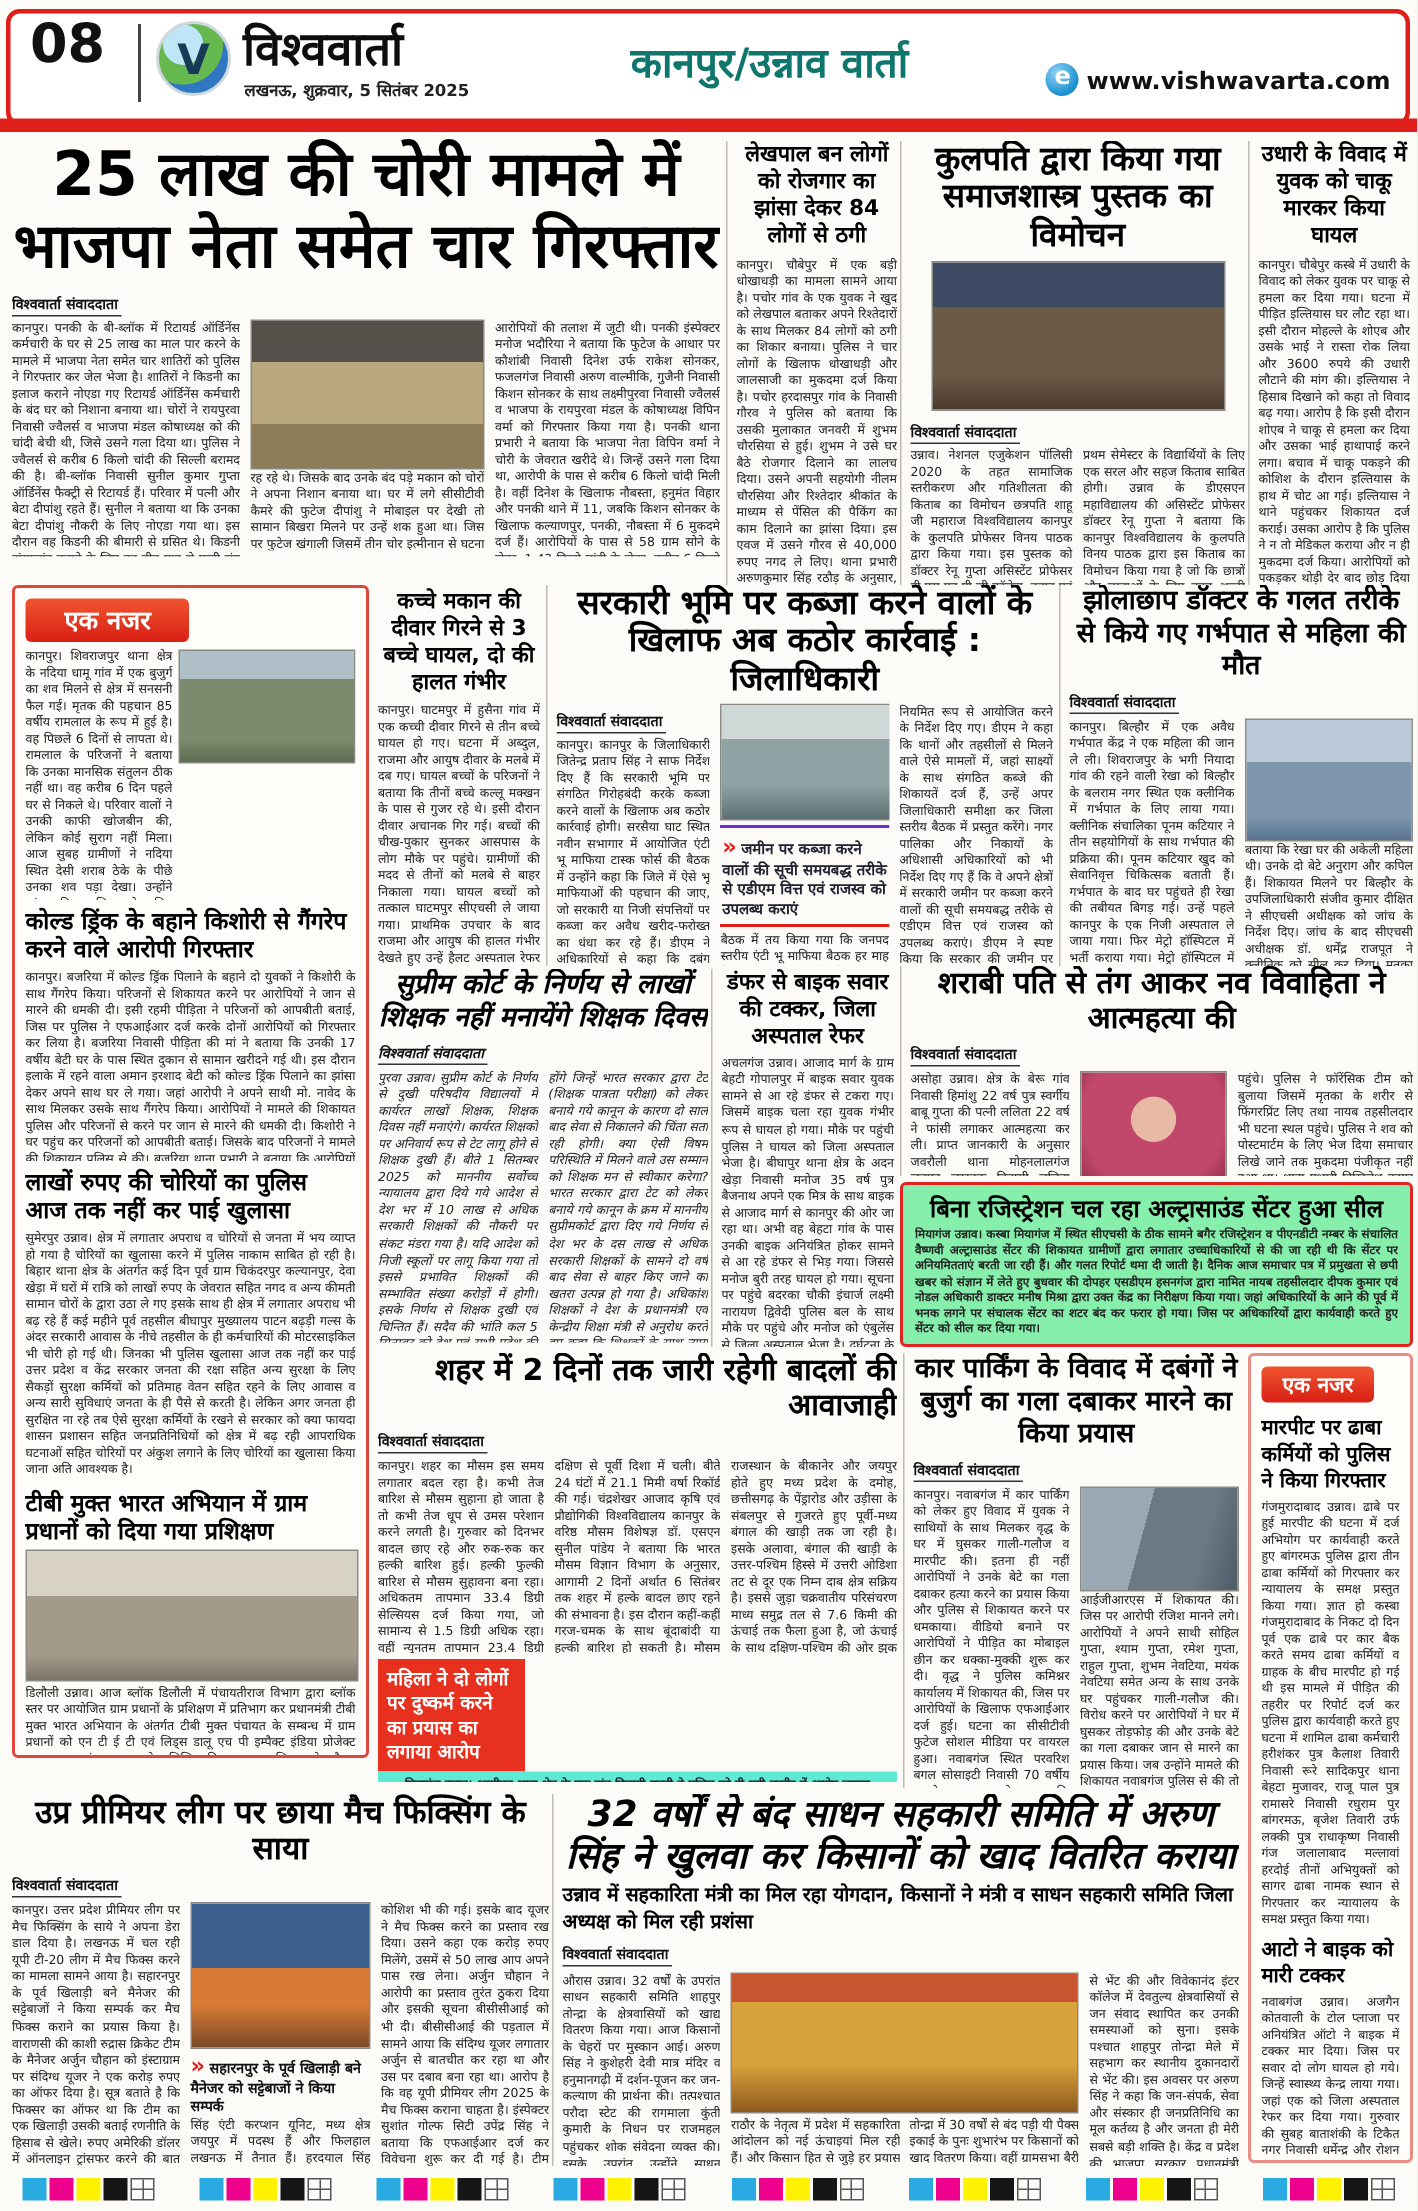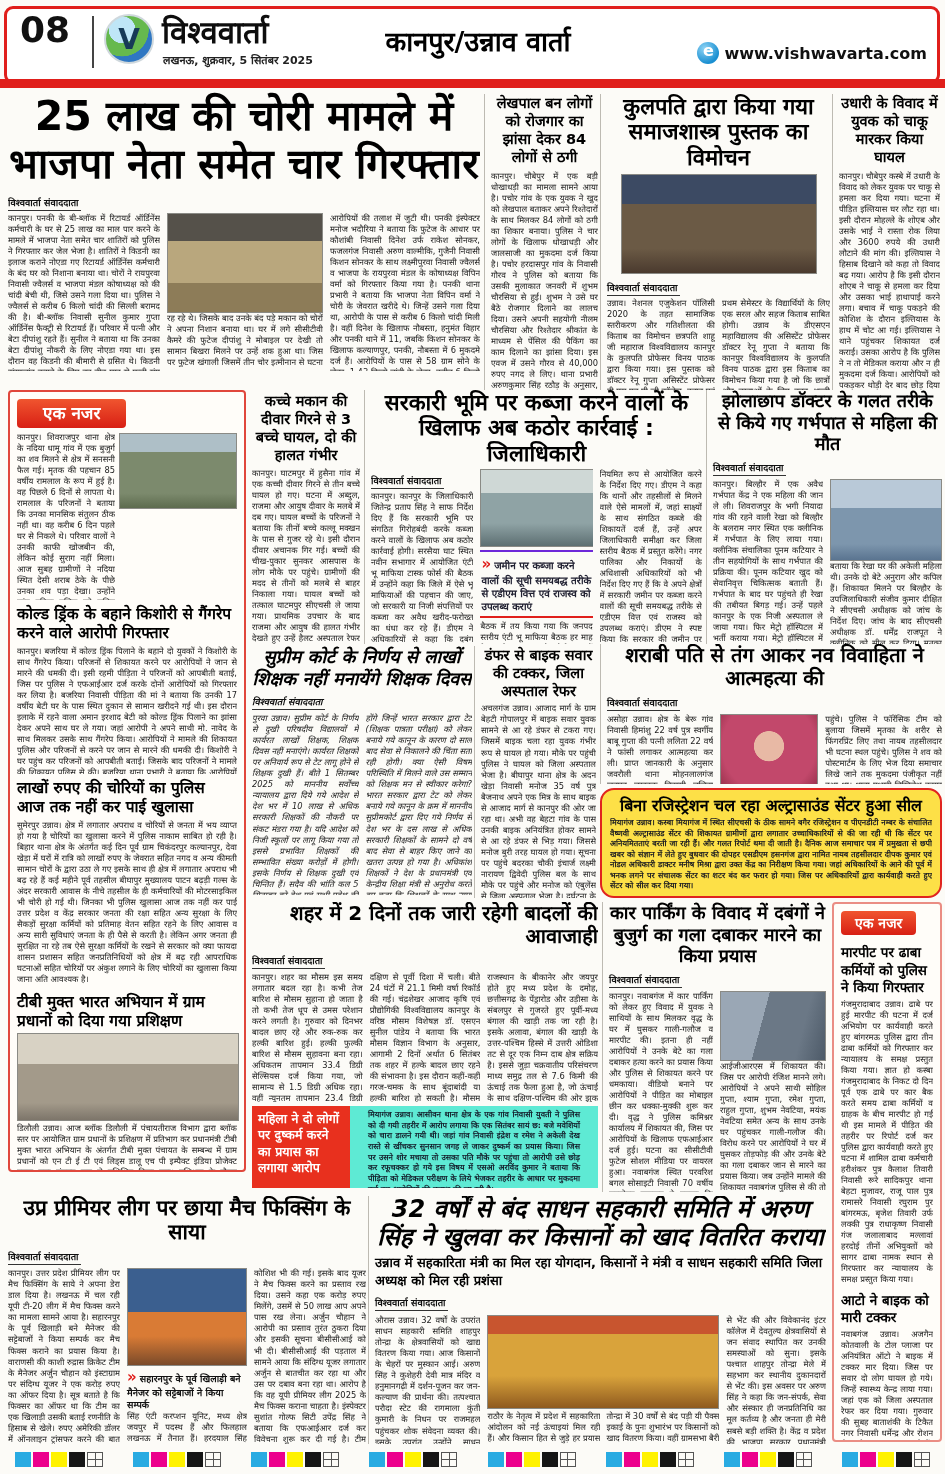--- a/index.html
+++ b/index.html
@@ -9,21 +9,21 @@
   #hdr-frame{position:absolute;left:4px;top:6px;width:930px;height:72px;border:3px solid #e01f1b;border-radius:9px;background:#fff;}
   #hdr-redbar{position:absolute;left:0;top:79px;width:945px;height:9px;background:#e01f1b;}
   #page-num{position:absolute;left:20px;top:12px;font-size:36px;font-weight:700;color:#111;line-height:1;}
   #hdr-div{position:absolute;left:92px;top:16px;width:2px;height:52px;background:#444;}
   #logo{position:absolute;left:104px;top:14px;width:50px;height:50px;border-radius:50%;
         background:radial-gradient(circle at 35% 30%,#bfe6f7 0 30%,#66b94e 31% 60%,#2f77c2 61% 100%);
         border:2px solid #cfd8dd;box-sizing:border-box;}
   #logo::after{content:"V";position:absolute;left:0;right:0;top:7px;text-align:center;font-size:28px;font-weight:700;color:#173a57;}
   #paper-name{position:absolute;left:162px;top:10px;font-size:31px;font-weight:700;color:#0d0d0d;}
   #edition{position:absolute;left:163px;top:52px;font-size:11px;font-weight:700;color:#222;}
-  #section-title{position:absolute;left:313px;top:22px;width:330px;text-align:center;font-size:27px;font-weight:700;color:#000000;}
+  #section-title{position:absolute;left:348px;top:22px;width:330px;text-align:center;font-size:27px;font-weight:700;color:#0f766e;}
   #site{position:absolute;right:18px;top:42px;font-size:16px;font-weight:700;color:#111;display:flex;align-items:center;gap:5px;}
   #site .eicon{width:22px;height:22px;border-radius:50%;background:radial-gradient(circle at 35% 30%,#8fd4f5,#1a8fd1 70%);position:relative;display:inline-block;}
   #site .eicon::after{content:"e";position:absolute;left:0;right:0;top:-1px;text-align:center;color:#fff;font-size:16px;font-weight:700;}
   
   .art{position:absolute;overflow:hidden;box-sizing:border-box;}
   .hl-xl{font-size:41px;line-height:1.18;font-weight:700;text-align:center;color:#000;}
   .hl-lg{font-size:22px;line-height:1.15;font-weight:700;text-align:center;color:#000;}
   .hl-md{font-size:18px;line-height:1.2;font-weight:700;text-align:center;color:#000;}
   .hl-sm{font-size:14.5px;line-height:1.25;font-weight:700;text-align:center;color:#000;}
   .byline{font-size:9.5px;font-weight:700;color:#111;border-bottom:1px solid #333;display:inline-block;padding:1px 2px 1px 0;margin:2px 0 2px;}
@@ -44,23 +44,23 @@
   .ph-training{background:linear-gradient(180deg,#d8d2c4 0 35%,#a39a8a 35% 80%,#7d756a 100%);}
   .ph-cricket{background:linear-gradient(180deg,#3b5f8f 0 45%,#d97b35 45% 70%,#7a4a2a 100%);}
   .ph-event{background:linear-gradient(180deg,#c8552f 0 20%,#d9a33b 20% 65%,#8f5a1f 100%);}
   
   .najar-box{border:2px solid #e0473c;border-radius:4px;background:#fffdf9;padding:5px 7px;}
   .najar-pill{background:linear-gradient(180deg,#f0552f,#d81f14);color:#fff;font-size:17px;font-weight:700;
               display:inline-block;padding:2px 26px 4px;border-radius:4px;margin:2px 0 4px;}
   .najar-h{font-size:15.5px;font-weight:700;line-height:1.25;color:#000;margin:5px 0 2px;}
   .najar-h-sm{font-size:13.5px;font-weight:700;line-height:1.3;color:#000;margin:5px 0 2px;}
   
-  #ultrasound{border:2px solid #e0241f;border-radius:14px;padding:4px 8px;background:#fde047;}
+  #ultrasound{border:2px solid #e0241f;border-radius:4px;padding:4px 8px;background:#86efac;}
   #ultrasound .uh{font-size:16px;font-weight:700;text-align:center;color:#000;margin-bottom:2px;}
-  #mahila-strip{display:flex;}
+  #mahila-strip{display:flex;flex-direction:column;}
   #mahila-label{width:98px;background:#e8301e;color:#fff;font-size:12.5px;font-weight:700;line-height:1.3;padding:5px 6px;box-sizing:border-box;}
   #mahila-body{flex:1;background:#5eead4;padding:4px 18px;font-size:7.9px;line-height:1.35;text-align:justify;font-weight:600;color:#15222e;}
   
   #regbars{position:absolute;left:0;top:1448px;width:945px;height:22px;display:flex;justify-content:space-around;align-items:center;}
   .cmyk{display:flex;gap:2px;align-items:center;}
   .cmyk span{width:16px;height:15px;display:inline-block;}
   .c-c{background:#29abe2;} .c-m{background:#ec008c;} .c-y{background:#fff200;} .c-k{background:#161616;}
   .c-reg{width:16px;height:15px;border:1px solid #555;box-sizing:border-box;
          background:linear-gradient(#555,#555) 50% 0/1px 100% no-repeat,linear-gradient(#555,#555) 0 50%/100% 1px no-repeat;}
 </style>

